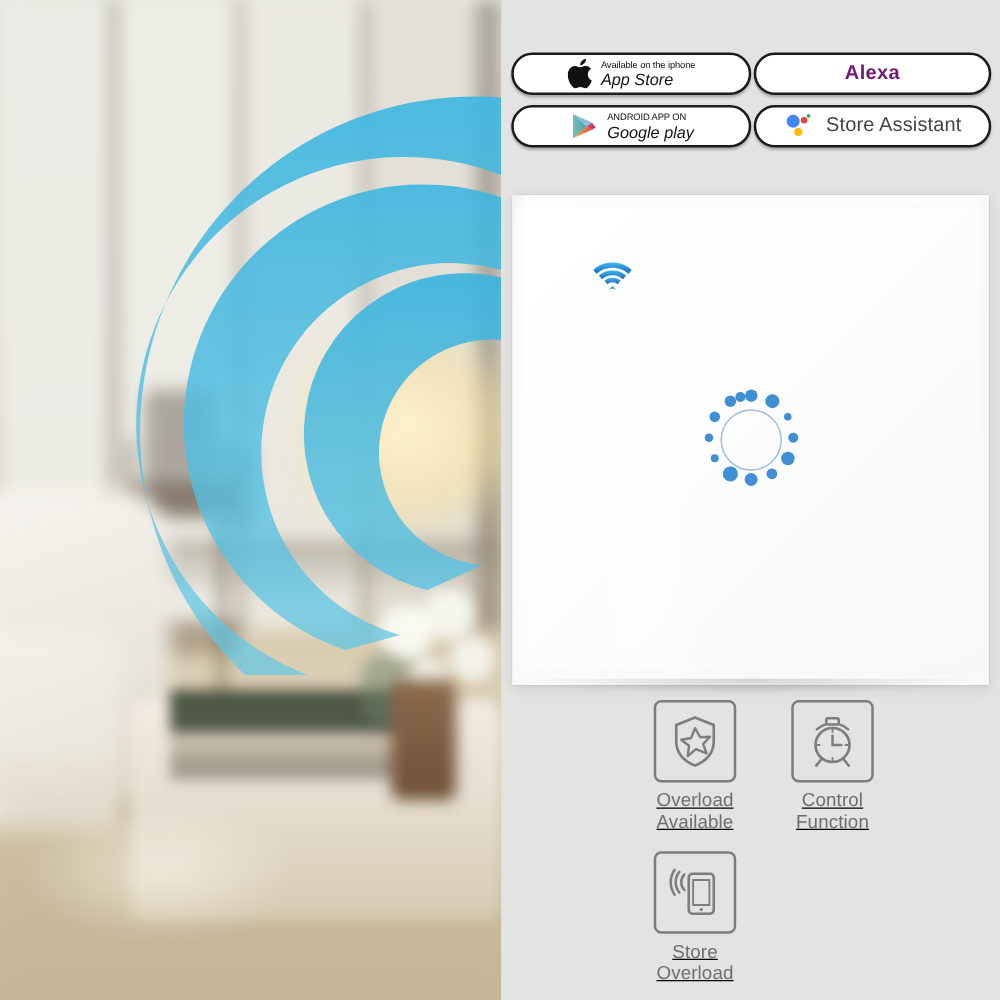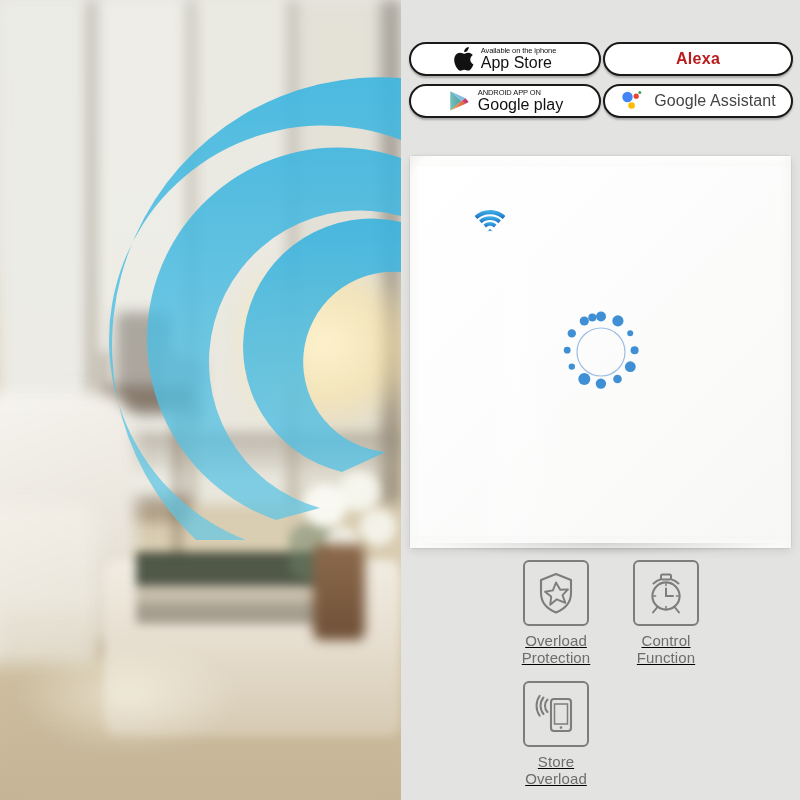--- a/index.html
+++ b/index.html
@@ -169,26 +169,27 @@
   }
   .badge-inner { display: flex; align-items: center; gap: 7px; }
   .badge-txt { display: flex; flex-direction: column; line-height: 1; }
   .badge-small {
     font-size: 7.5px;
     color: #111;
     letter-spacing: -0.1px;
     white-space: nowrap;
   }
   .badge-big {
-    font-size: 16px;
+    font-size: 13px;
     color: #111;
     white-space: nowrap;
     margin-top: 1px;
-  }
-  .badge-mono { font-size: 16px; font-weight: bold; color: #b91c1c; letter-spacing: .3px; }
+    font-style: italic;
+  }
+  .badge-mono { font-size: 16px; font-weight: bold; color: #701a75; letter-spacing: .3px; }
   .badge-plain { font-size: 16px; color: #444; letter-spacing: .1px; }
   .ga-inner { gap: 10px; }
 
   
   .switch-wrap {
     position: absolute;
     left: 9px; top: 140px;
     width: 381px; height: 392px;
   }
   .switch-plate {
@@ -353,21 +354,21 @@
       </div>
 
       <div class="badge">
         <div class="badge-inner ga-inner">
           <svg width="24" height="22" viewBox="0 0 24 22">
             <circle cx="7.5" cy="7" r="5.2" fill="#4285f4"></circle>
             <circle cx="16.2" cy="6.2" r="2.6" fill="#ea4335"></circle>
             <circle cx="19.8" cy="2.6" r="1.5" fill="#34a853"></circle>
             <circle cx="11.6" cy="15.5" r="3.3" fill="#fbbc05"></circle>
           </svg>
-          <span class="badge-plain">Google Assistant</span>
+          <span class="badge-plain">Store Assistant</span>
         </div>
       </div>
     </div>
 
     <div class="switch-wrap">
       <div class="switch-plate">
         <div class="glass-gloss"></div>
         <div class="bevel-t"></div>
         <div class="bevel-b"></div>
         <div class="bevel-l"></div>
@@ -414,21 +415,21 @@
 
       <div class="feature">
         <div class="feature-box">
           <svg width="40" height="44" viewBox="0 0 40 44">
             <path d="M20 3 L35 9 V22 C35 31.5 28.5 38 20 41.5 C11.5 38 5 31.5 5 22 V9 Z" fill="none" stroke="#7d7d7d" stroke-width="2.1" stroke-linejoin="round"></path>
             <path d="M20 11.5 L24.2 18.8 L32 18.4 L26.5 24.2 L29.3 31.8 L20.8 28.3 L14.2 33.8 L15.2 25.6 L9 20.8 L16.9 19.4 Z" fill="none" stroke="#7d7d7d" stroke-width="1.9" stroke-linejoin="round"></path>
           </svg>
         </div>
         <div class="feature-label">
           <span>Overload</span><br>
-          <span>Protection</span>
+          <span>Available</span>
         </div>
       </div>
 
       <div class="feature">
         <div class="feature-box">
           <svg width="44" height="44" viewBox="0 0 44 44">
             <rect x="17" y="3.5" width="10" height="5" rx="1.4" fill="none" stroke="#7d7d7d" stroke-width="2"></rect>
             <circle cx="22" cy="25" r="13.6" fill="none" stroke="#7d7d7d" stroke-width="2.1"></circle>
             <path d="M22 17.5 V25 H29" fill="none" stroke="#7d7d7d" stroke-width="2" stroke-linecap="round"></path>
             <path d="M9.5 12.5 A18 18 0 0 1 17 8.3" fill="none" stroke="#7d7d7d" stroke-width="2" stroke-linecap="round"></path>

